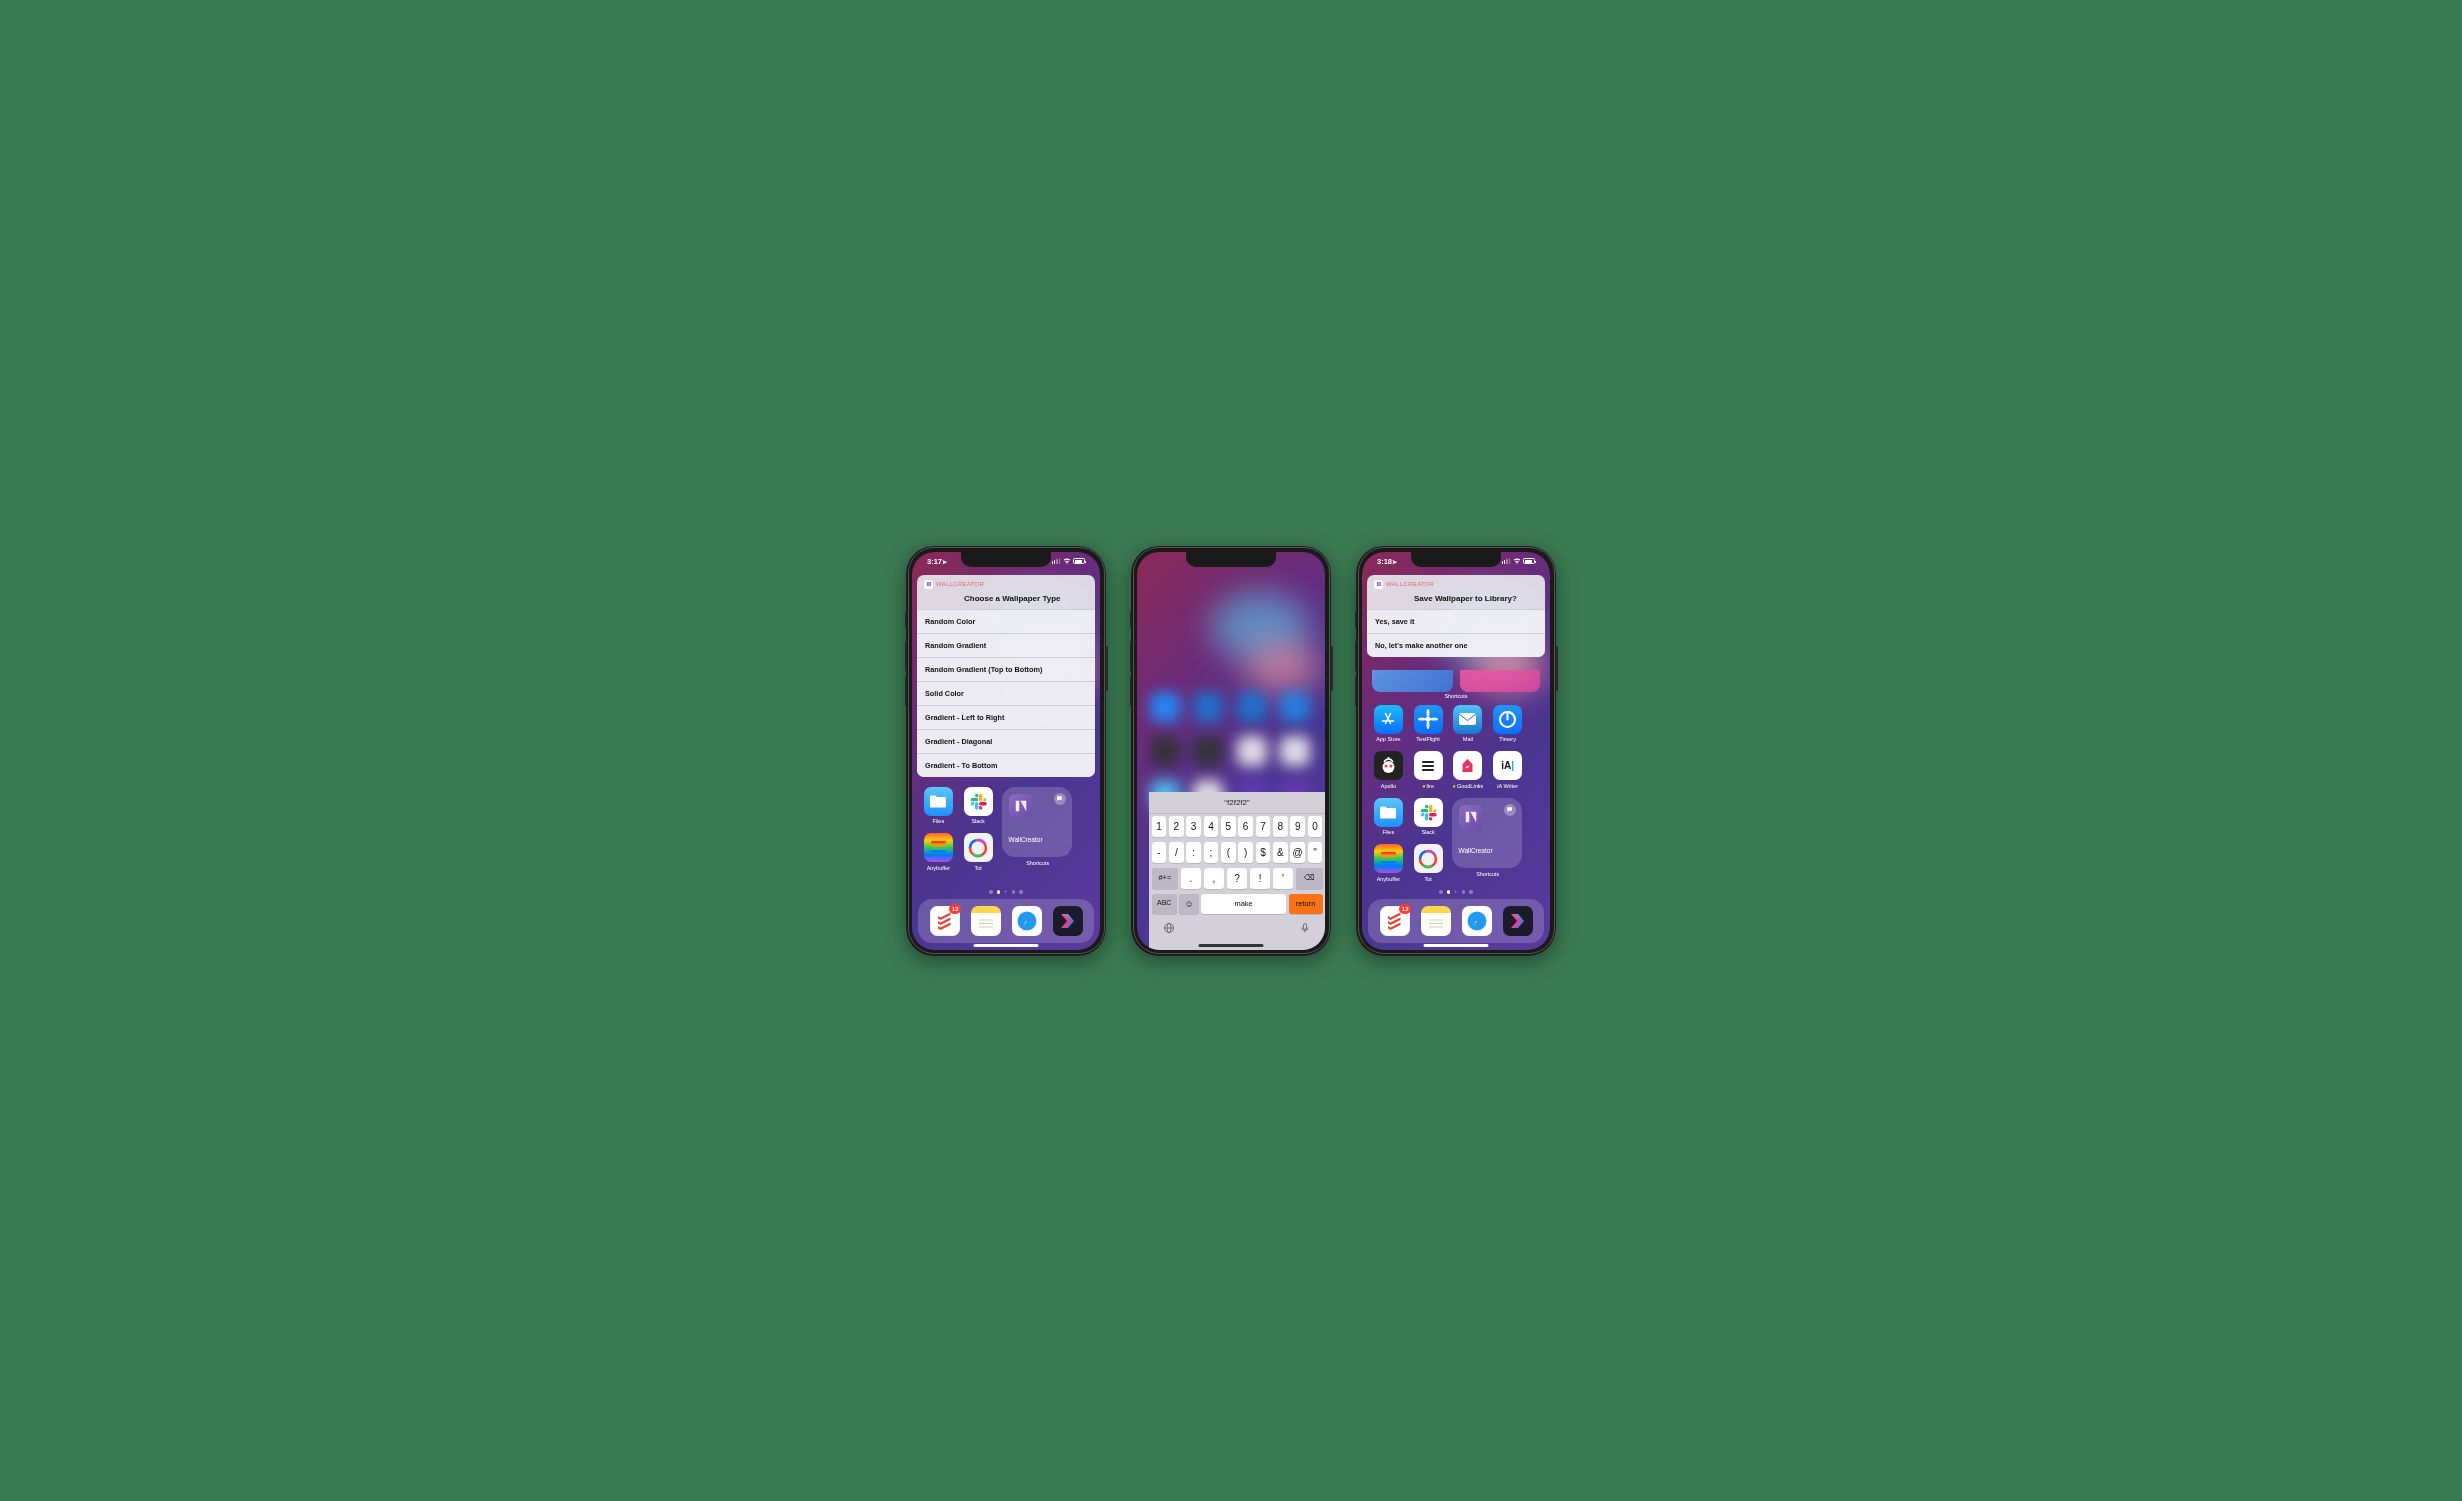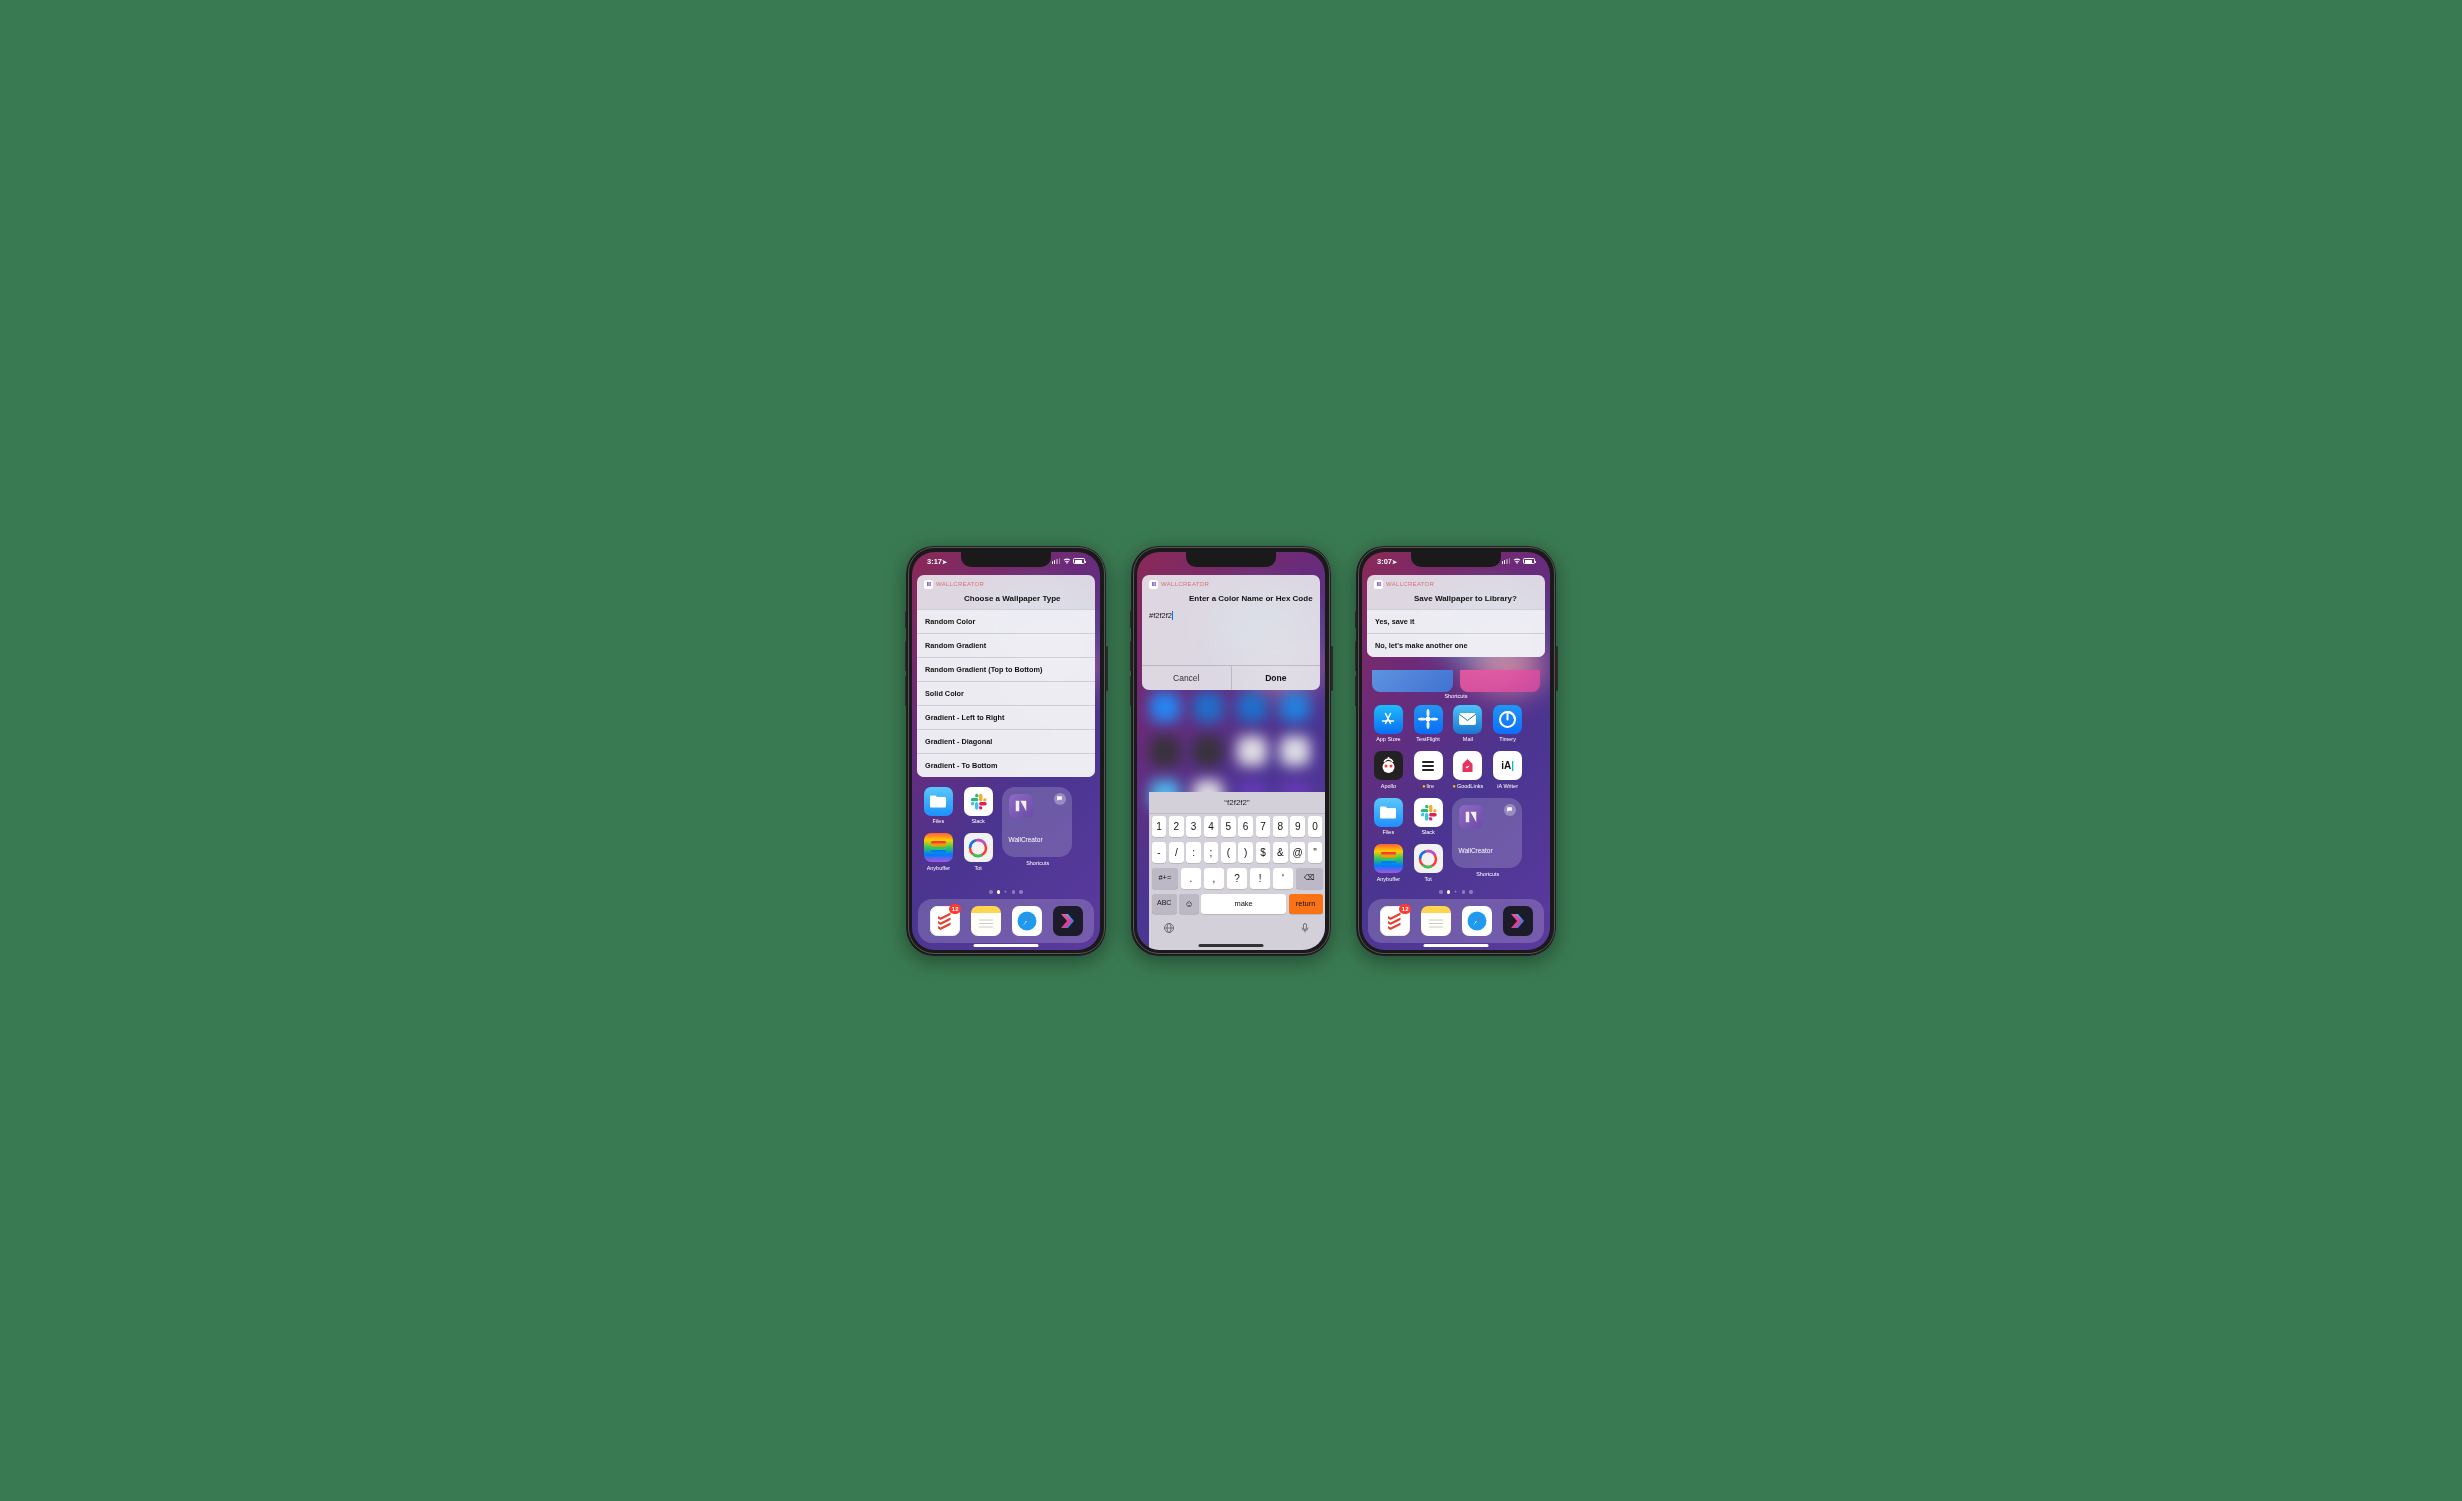--- a/index.html
+++ b/index.html
@@ -545,39 +545,20 @@
         <div class="blurred-app" style="background:#eee;"></div>
         <div class="blurred-app" style="background:#eee;"></div>
         <div class="blurred-app" style="background:#4fc3f7;"></div>
         <div class="blurred-app" style="background:#eee;"></div>
         <div class="blurred-app" style="background:#673ab7;"></div>
         <div class="blurred-app" style="background:#673ab7;"></div>
       </div>
     </div>
     <div class="notch"></div>
 
-    <div class="card">
-      <div class="card-header">
-        <div class="card-app-icon">
-          <svg width="6" height="6" viewBox="0 0 24 24">
-              <path fill="#8e6bc4" d="M4 4h7v16H4zM13 4h7v7h-7zM13 13h7v7h-7z"></path>
-            </svg>
-        </div>
-        <span class="card-app-name">WALLCREATOR</span>
-      </div>
-      <div class="card-title">Enter a Color Name or Hex Code</div>
-      <div class="card-input-area">
-        <span class="card-input">#f2f2f2</span><span class="card-cursor"></span>
-      </div>
-      <div style="height:40px;"></div>
-      <div class="card-btn-row">
-        <div class="card-btn">Cancel</div>
-        <div class="card-btn">Done</div>
-      </div>
-    </div>
 
     <div class="keyboard">
       <div class="kb-suggestion">“f2f2f2”</div>
       <div class="kb-row">
         <div class="key">1</div>
         <div class="key">2</div>
         <div class="key">3</div>
         <div class="key">4</div>
         <div class="key">5</div>
         <div class="key">6</div>
@@ -637,21 +618,21 @@
   <div class="side-btn btn-left-1"></div>
   <div class="side-btn btn-left-2"></div>
   <div class="side-btn btn-left-3"></div>
   <div class="side-btn btn-right"></div>
   <div class="screen">
     <div class="wallpaper-blob blob-blue"></div>
     <div class="wallpaper-blob blob-pink"></div>
     <div class="notch"></div>
     <div class="status-bar">
       <div class="status-left">
-        <span>3:07</span>
+        <span>3:18</span>
         <span class="loc-icon">➤</span>
       </div>
       <div class="status-right">
         <div class="signal-bars">
           <div class="bar"></div>
             <div class="bar"></div>
             <div class="bar dim"></div>
             <div class="bar dim"></div>
         </div>
         <svg class="wifi-icon" viewBox="0 0 24 18">

